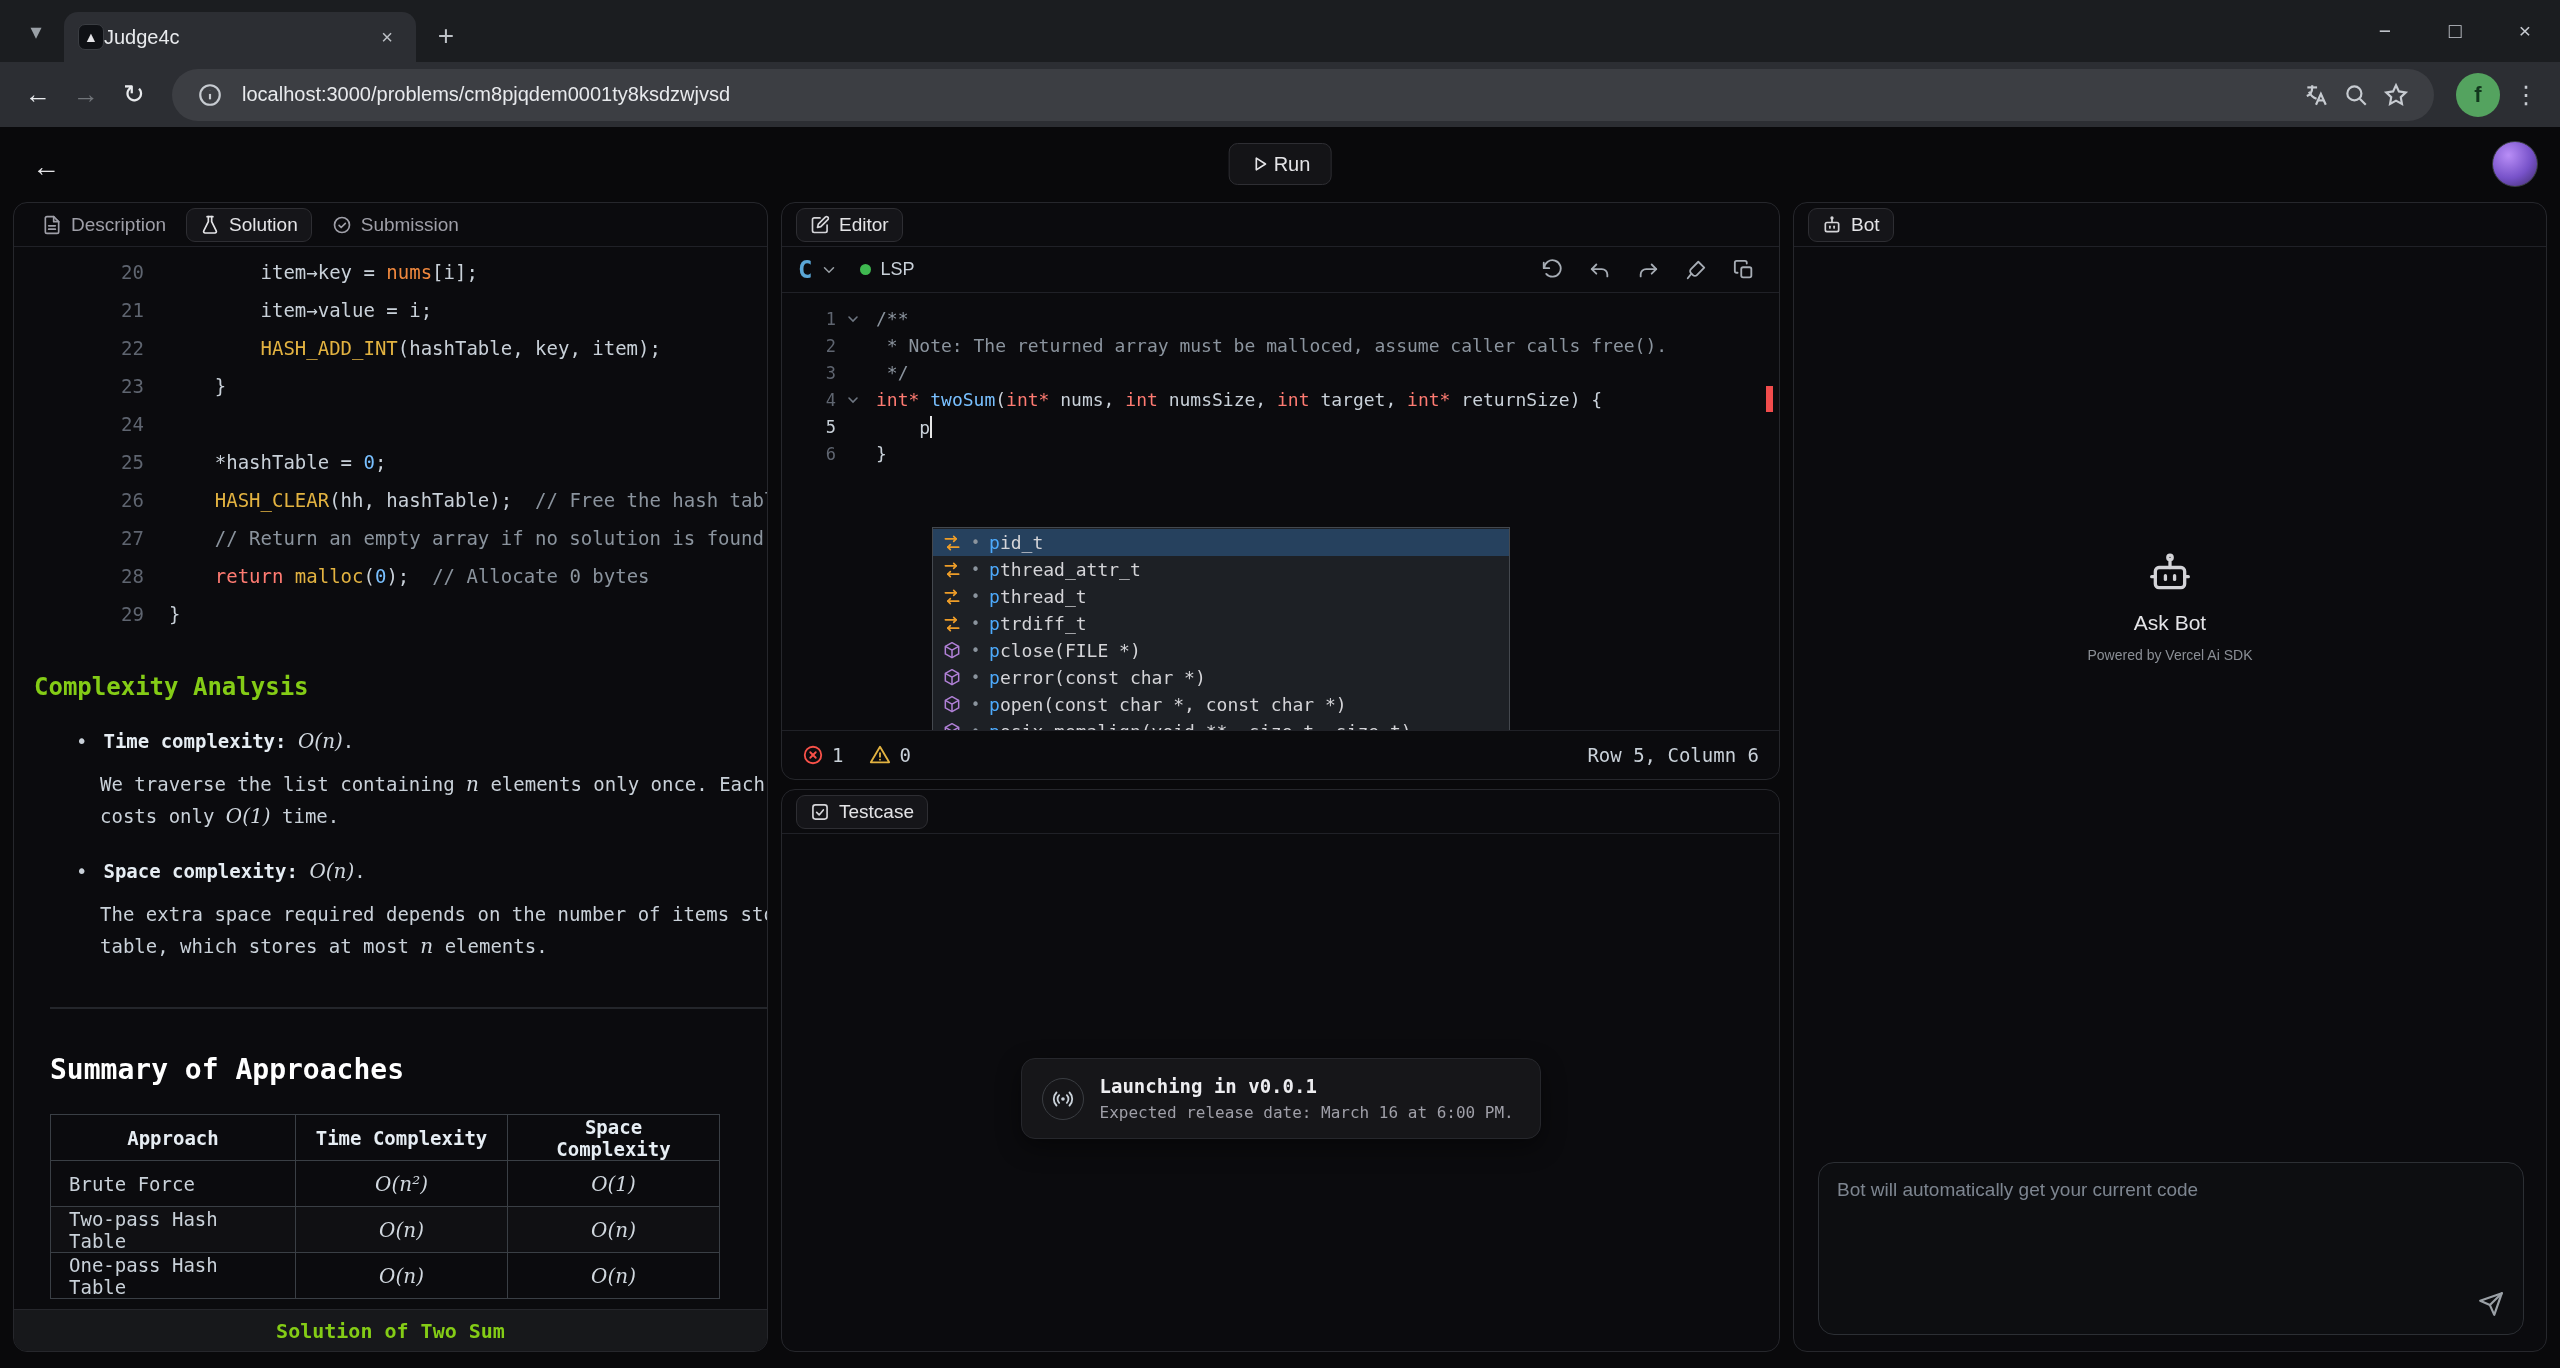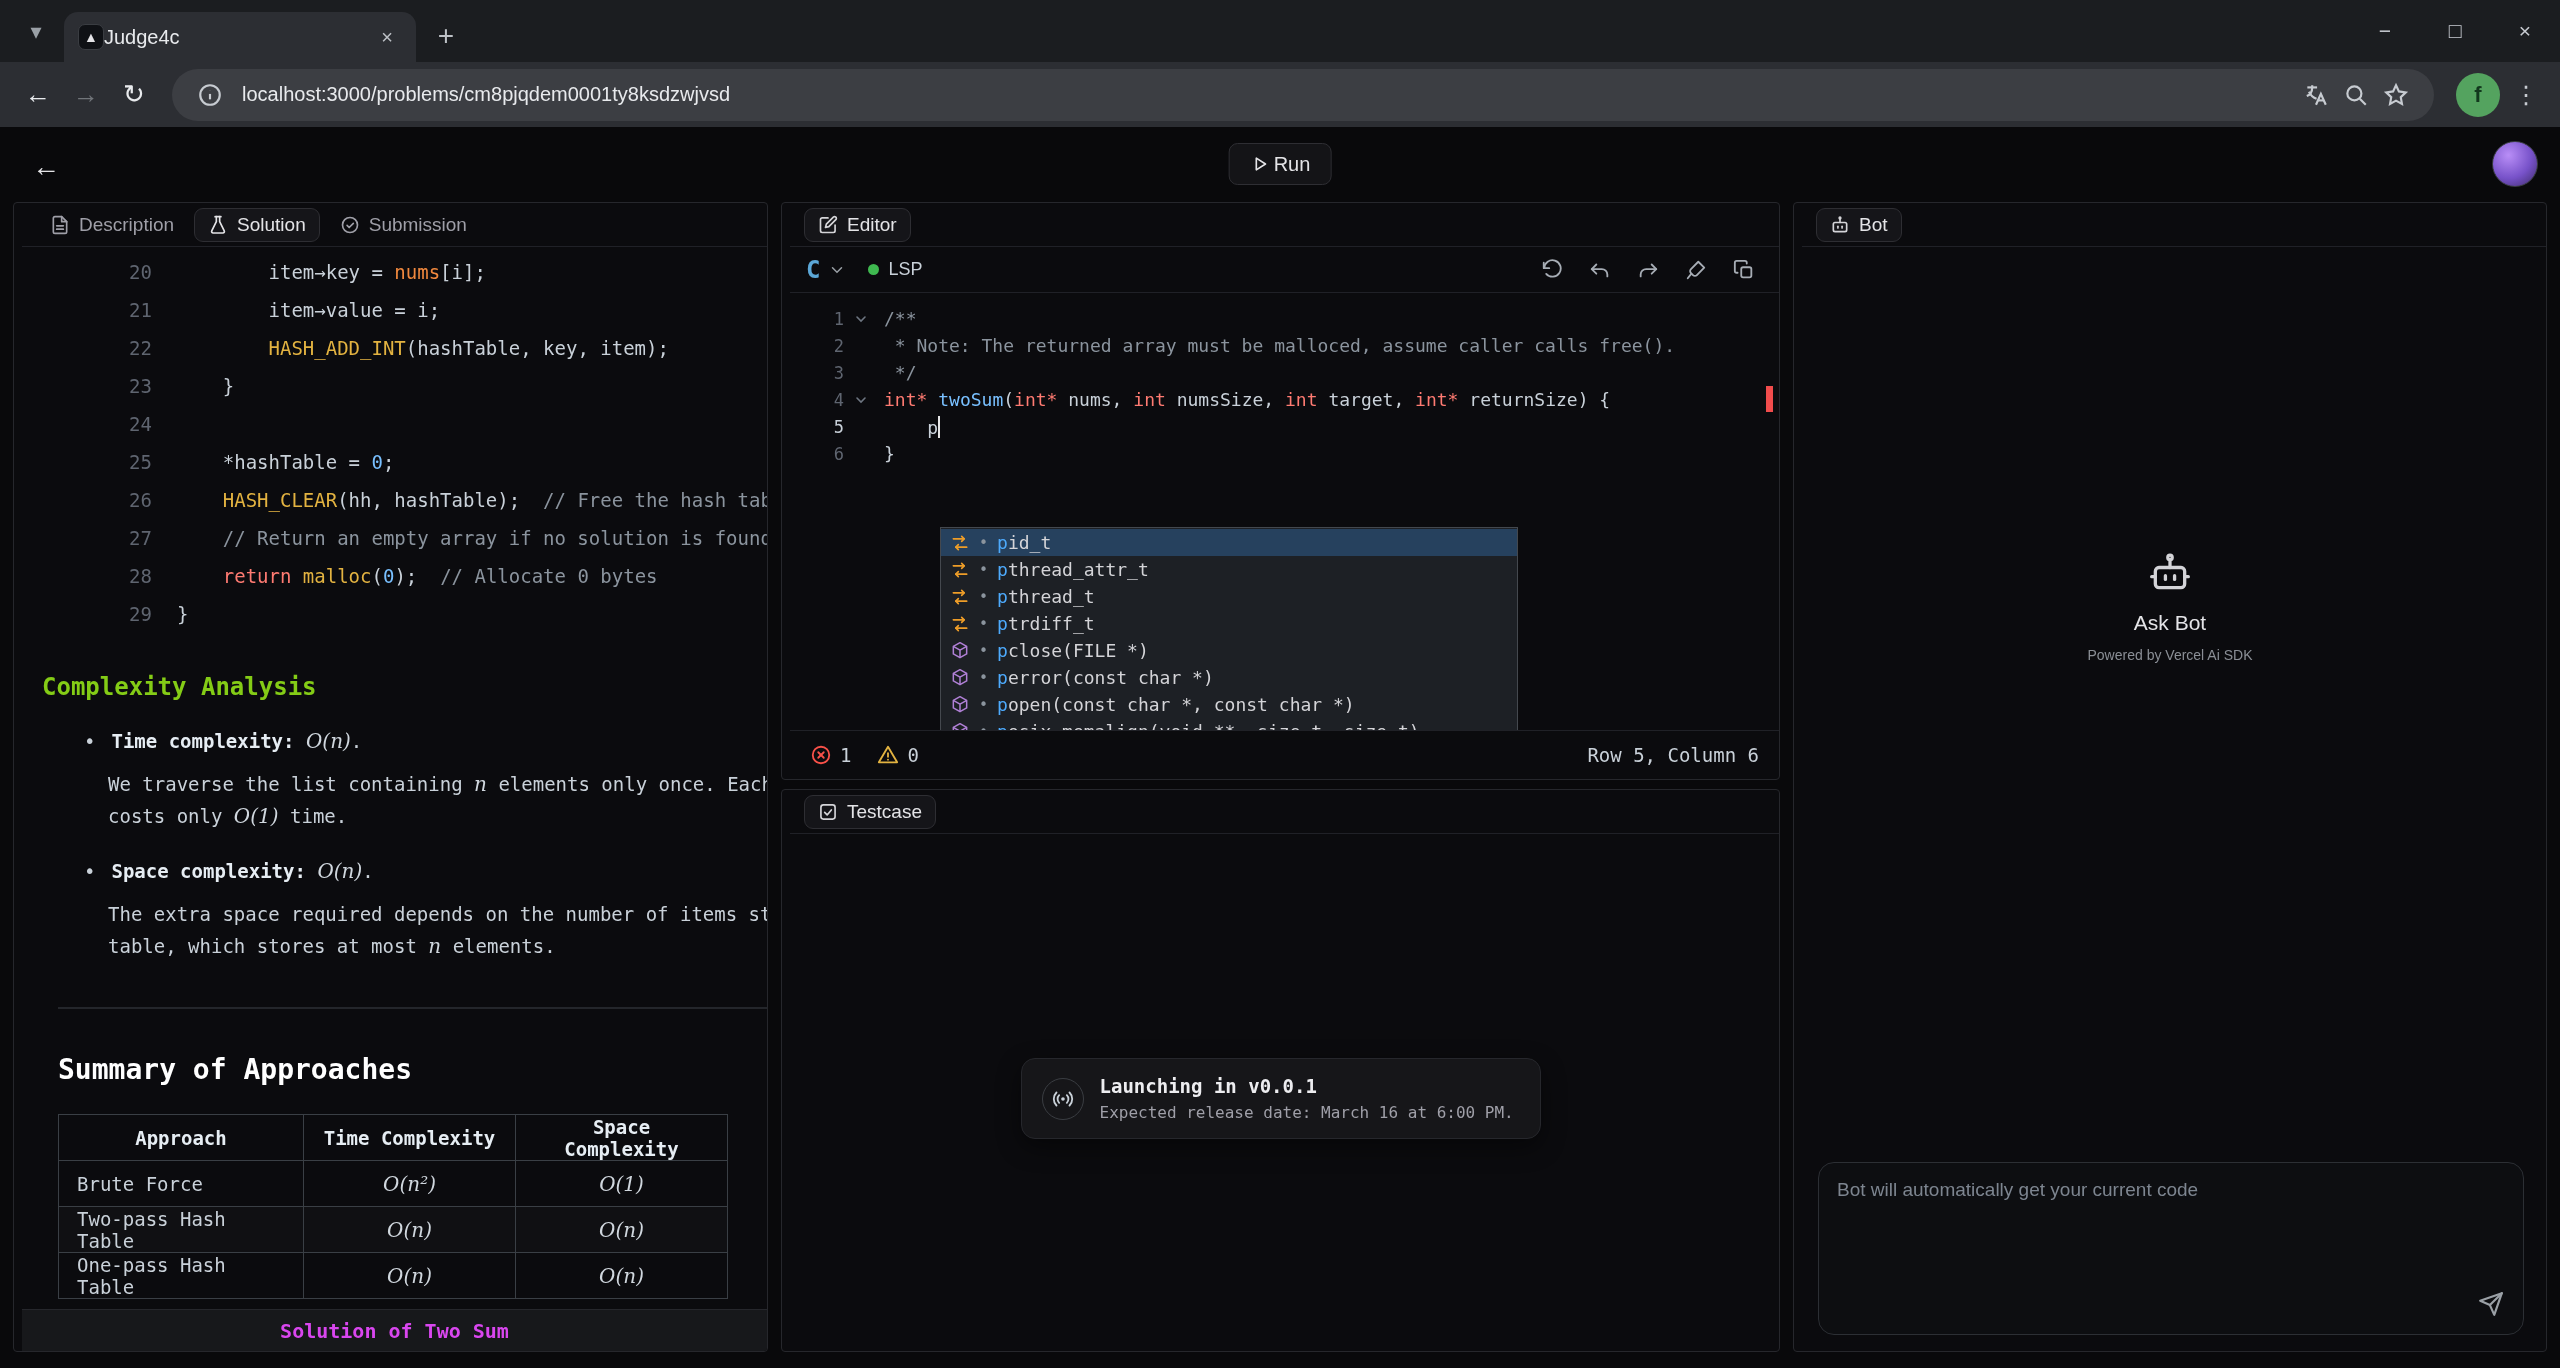--- a/index.html
+++ b/index.html
@@ -32,21 +32,21 @@
   .menu-dots { width:40px; height:40px; display:flex; align-items:center; justify-content:center; color:#c7cbd1; font-size:24px; margin-left:6px; }
 
   
   .page { position:absolute; left:0; top:127px; width:100%; height:1241px; background:#09090b; }
   .app-header { position:absolute; left:0; top:0; width:100%; height:75px; display:flex; align-items:center; }
   .back-btn { position:absolute; left:24px; top:18px; width:44px; height:44px; display:flex; align-items:center; justify-content:center; color:#e4e4e7; font-size:28px; }
   .run-btn { position:absolute; left:50%; transform:translateX(-50%); top:16px; height:42px; padding:16px 20px; border:1px solid #2e2e33; background:#141417; border-radius:9px; display:flex; align-items:center; gap:4px; color:#e4e4e7; font-size:20px; }
   .hdr-avatar { position:absolute; right:22px; top:14px; width:46px; height:46px; border-radius:50%; background:radial-gradient(circle at 35% 30%, #b98ef7, #7752c9 55%, #3c2a66); border:1px solid #3a3d42; }
 
   .panels { position:absolute; left:13px; right:13px; top:75px; bottom:16px; display:flex; gap:13px; }
-  .panel { border:1px solid #26272c; border-radius:4px; background:#0b0b0e; overflow:hidden; display:flex; flex-direction:column;padding-left:8px; }
+  .panel { border:1px solid #26272c; border-radius:14px; background:#0b0b0e; overflow:hidden; display:flex; flex-direction:column; }
   .left-panel { width:755px; }
   .center-col { width:999px; display:flex; flex-direction:column; gap:9px; }
   .editor-panel { height:578px; position:relative; }
   .testcase-panel { flex:1; position:relative; }
   .bot-panel { flex:1; position:relative; }
 
   .panel-head { height:44px; display:flex; align-items:center; padding:0 14px; border-bottom:1px solid #202127; flex:none; }
   .chip { display:inline-flex; align-items:center; gap:9px; height:34px; padding:0 13px; border:1px solid #2e2e33; border-radius:9px; background:#151519; color:#e4e4e7; font-size:19px; }
   .chip svg { color:#d4d4d8; }
 
@@ -71,21 +71,21 @@
   .md-p2 { margin:2px 0 0 86px; font-size:19px; line-height:30px; color:#c9d1d9; white-space:nowrap; overflow:hidden; }
   .md-hr { height:2px; background:#24262b; margin:46px 0 0 36px; }
   .md-h2 { font-size:28px; font-weight:bold; color:#ffffff; margin:44px 0 0 36px; }
   table.approaches { border-collapse:collapse; margin:28px 0 0 36px; font-size:19px; color:#c9d1d9; }
   table.approaches th, table.approaches td { border:1px solid #3a3f45; padding:0 18px; height:46px; }
   table.approaches th { font-weight:bold; color:#e6edf3; text-align:center; }
   table.approaches td.c1 { width:245px; text-align:left; }
   table.approaches td.c2 { width:212px; text-align:center; }
   table.approaches td.c3 { width:212px; text-align:center; }
   table.approaches tr.alt td { background:rgba(255,255,255,0.025); }
-  .left-footer { height:42px; border-top:1px solid #26272c; background:#17181b; display:flex; align-items:center; justify-content:center; font-family:"DejaVu Sans Mono", monospace; font-size:20px; font-weight:bold; color:#d946ef; flex:none; }
+  .left-footer { height:42px; border-top:1px solid #26272c; background:#17181b; display:flex; align-items:center; justify-content:center; font-family:"DejaVu Sans Mono", monospace; font-size:20px; font-weight:bold; color:#84cc16; flex:none; }
 
   
   .ed-toolbar { height:46px; display:flex; align-items:center; padding:0 16px; border-bottom:1px solid #202127; flex:none; }
   .lang-c { color:#5ba7d7; font-weight:800; font-size:24px; }
   .lang-chevron { color:#9aa0a6; margin-left:8px; display:flex; }
   .lsp { display:flex; align-items:center; gap:9px; margin-left:22px; }
   .lsp .dot { width:11px; height:11px; border-radius:50%; background:#3fb950; }
   .lsp .lbl { font-size:18px; color:#c9d1d9; }
   .ed-tools { margin-left:auto; display:flex; gap:10px; }
   .tool-btn { width:38px; height:38px; border-radius:8px; display:flex; align-items:center; justify-content:center; color:#a7adb5; }

